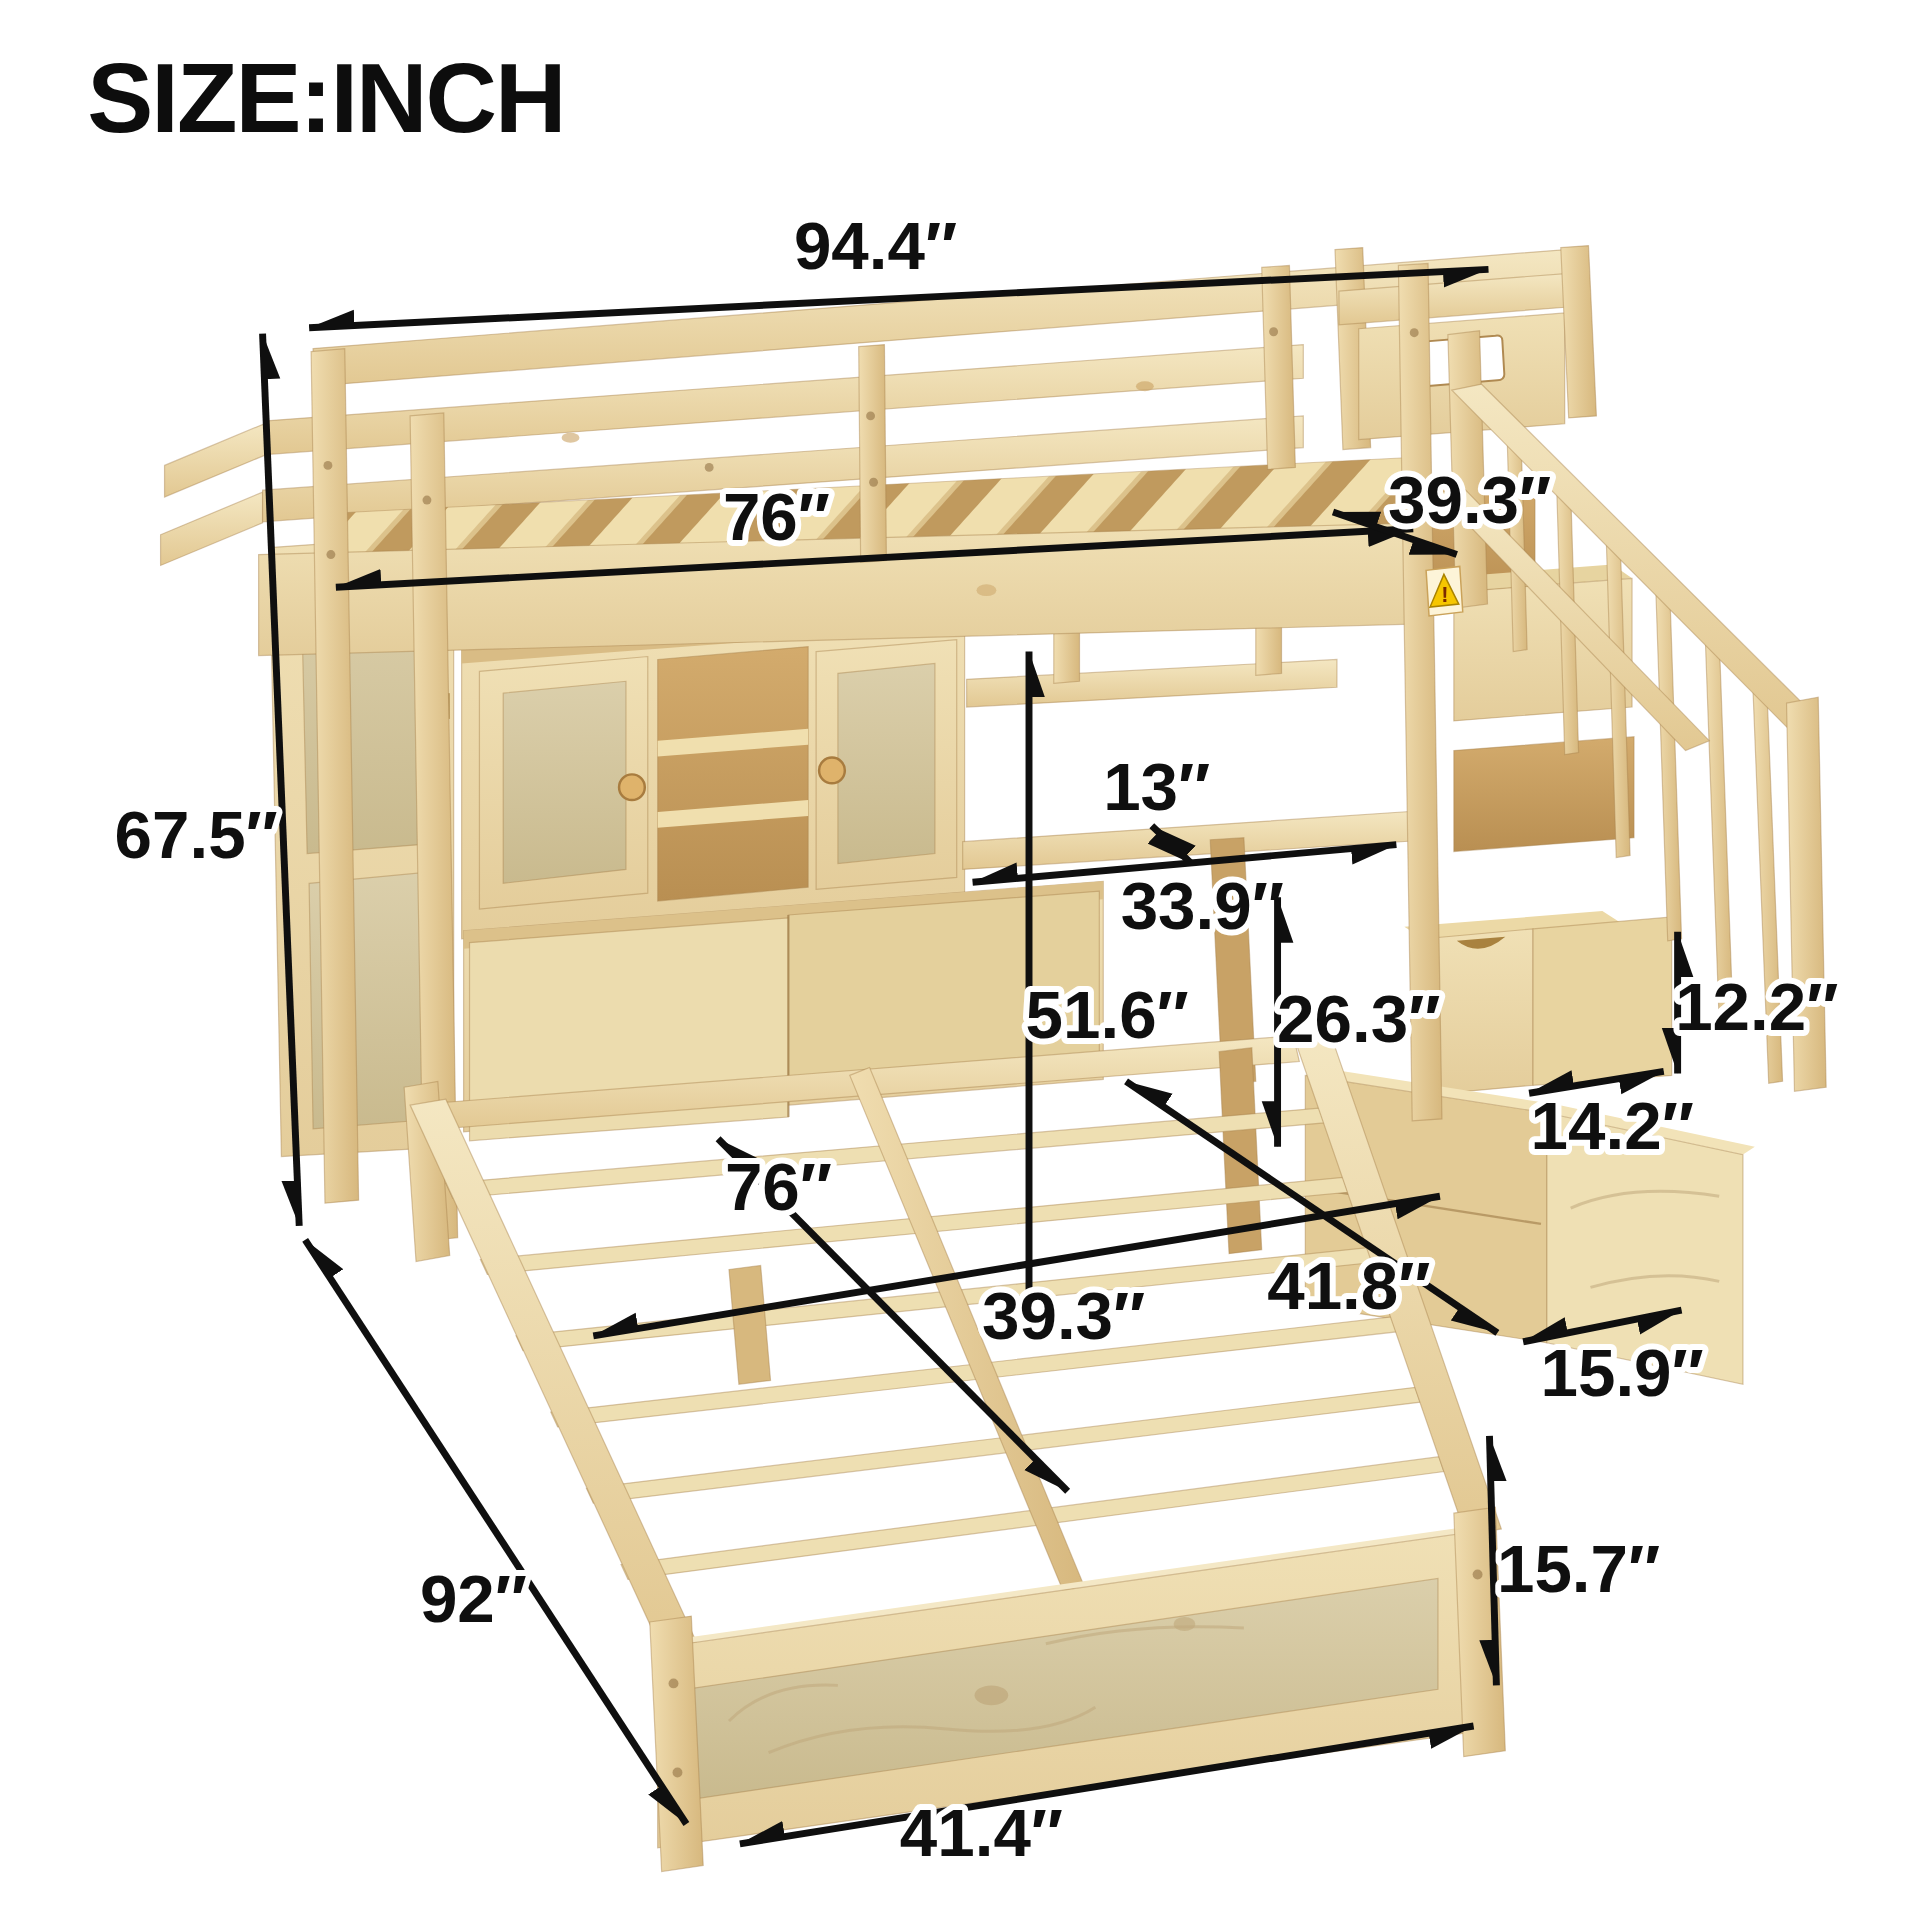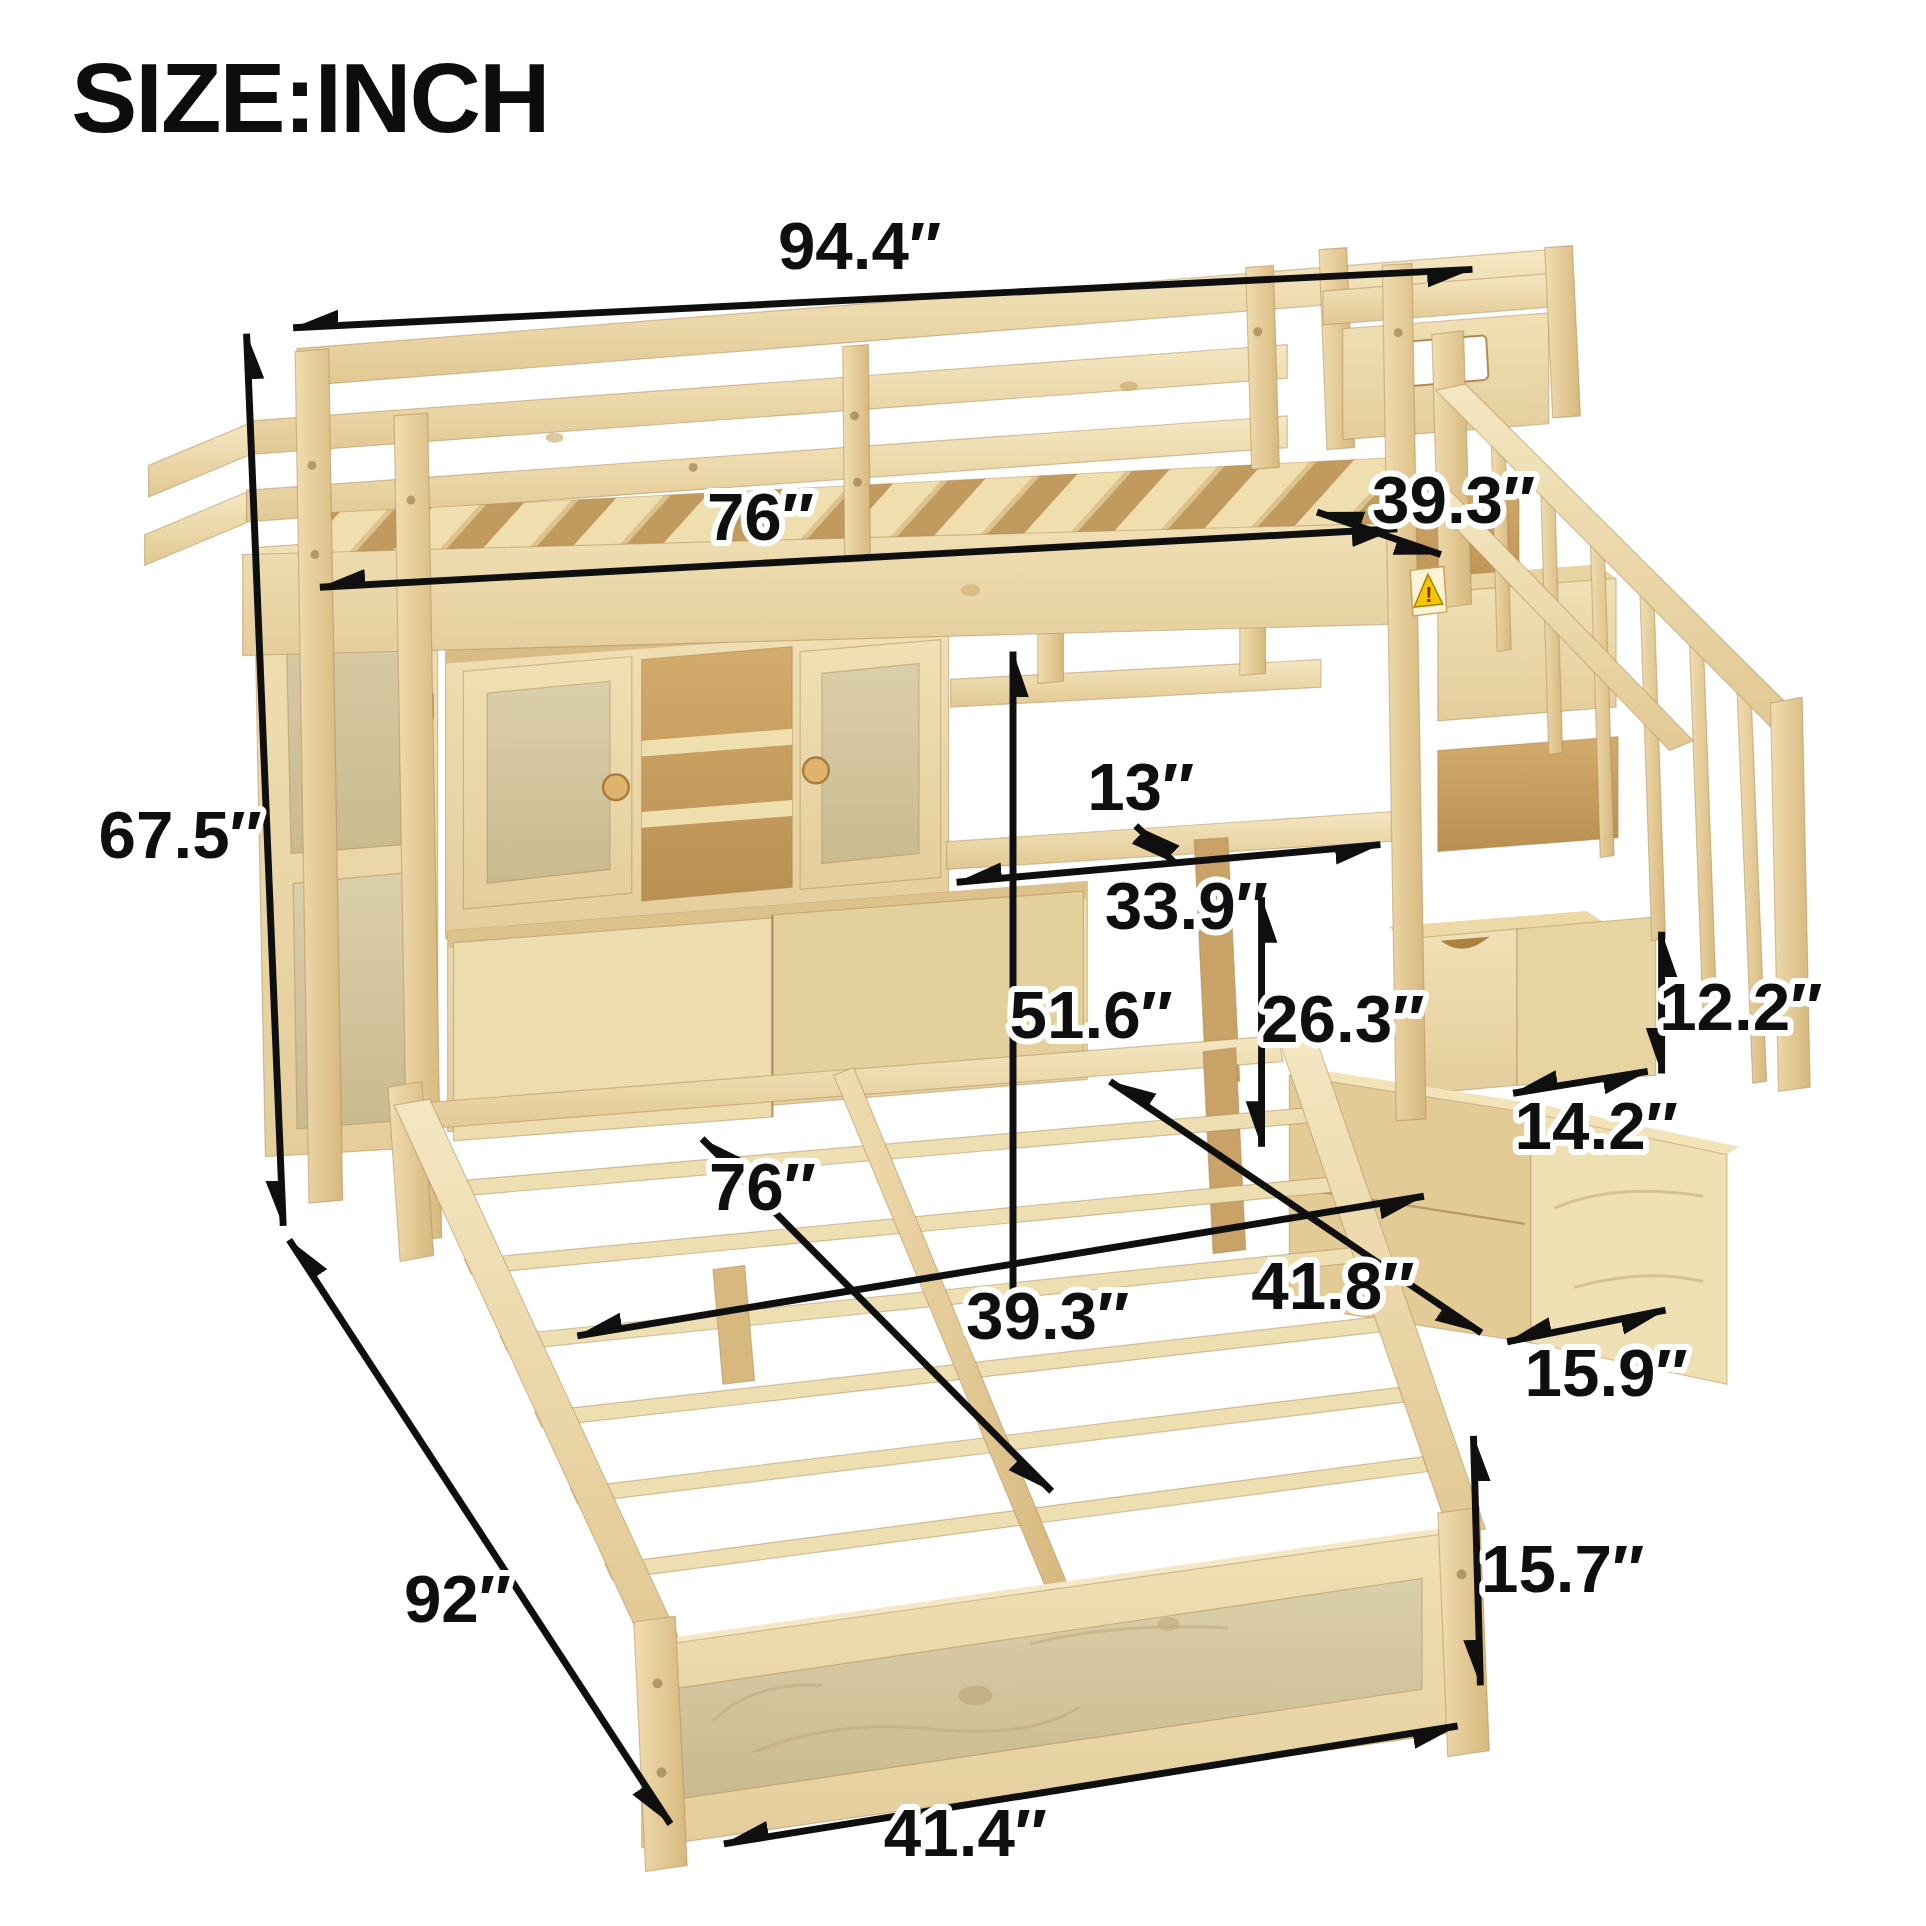--- a/index.html
+++ b/index.html
@@ -1,17 +1,17 @@
 <!DOCTYPE html>
 <html><head>
 <meta charset="utf-8">
 <style>
   html,body{margin:0;padding:0;background:#fff;}
   .stage{position:relative;width:1842px;height:1927px;background:#fff;overflow:hidden;
-         font-family:"Liberation Sans",sans-serif;}
+         font-family:"Liberation Sans",sans-serif;margin-left:16px;}
   svg{display:block}
   .title{font:700 100px "Liberation Sans",sans-serif;letter-spacing:-2px;fill:#0d0d0d;}
   .dim line{stroke:#0f0f0f;stroke-width:7;}
   .dim text{font:700 68px "Liberation Sans",sans-serif;fill:#0f0f0f;
             stroke:#ffffff;stroke-width:12;paint-order:stroke;stroke-linejoin:round;
             text-anchor:middle;}
   .wood{stroke:#a9834e;stroke-width:1.2;stroke-opacity:.45;}
   .nostroke{stroke:none;}
   .grain{fill:none;stroke:#bfa87c;stroke-width:3;opacity:.55;}
   .seam{stroke:#9c7a46;stroke-width:2.4;opacity:.6;fill:none;}

